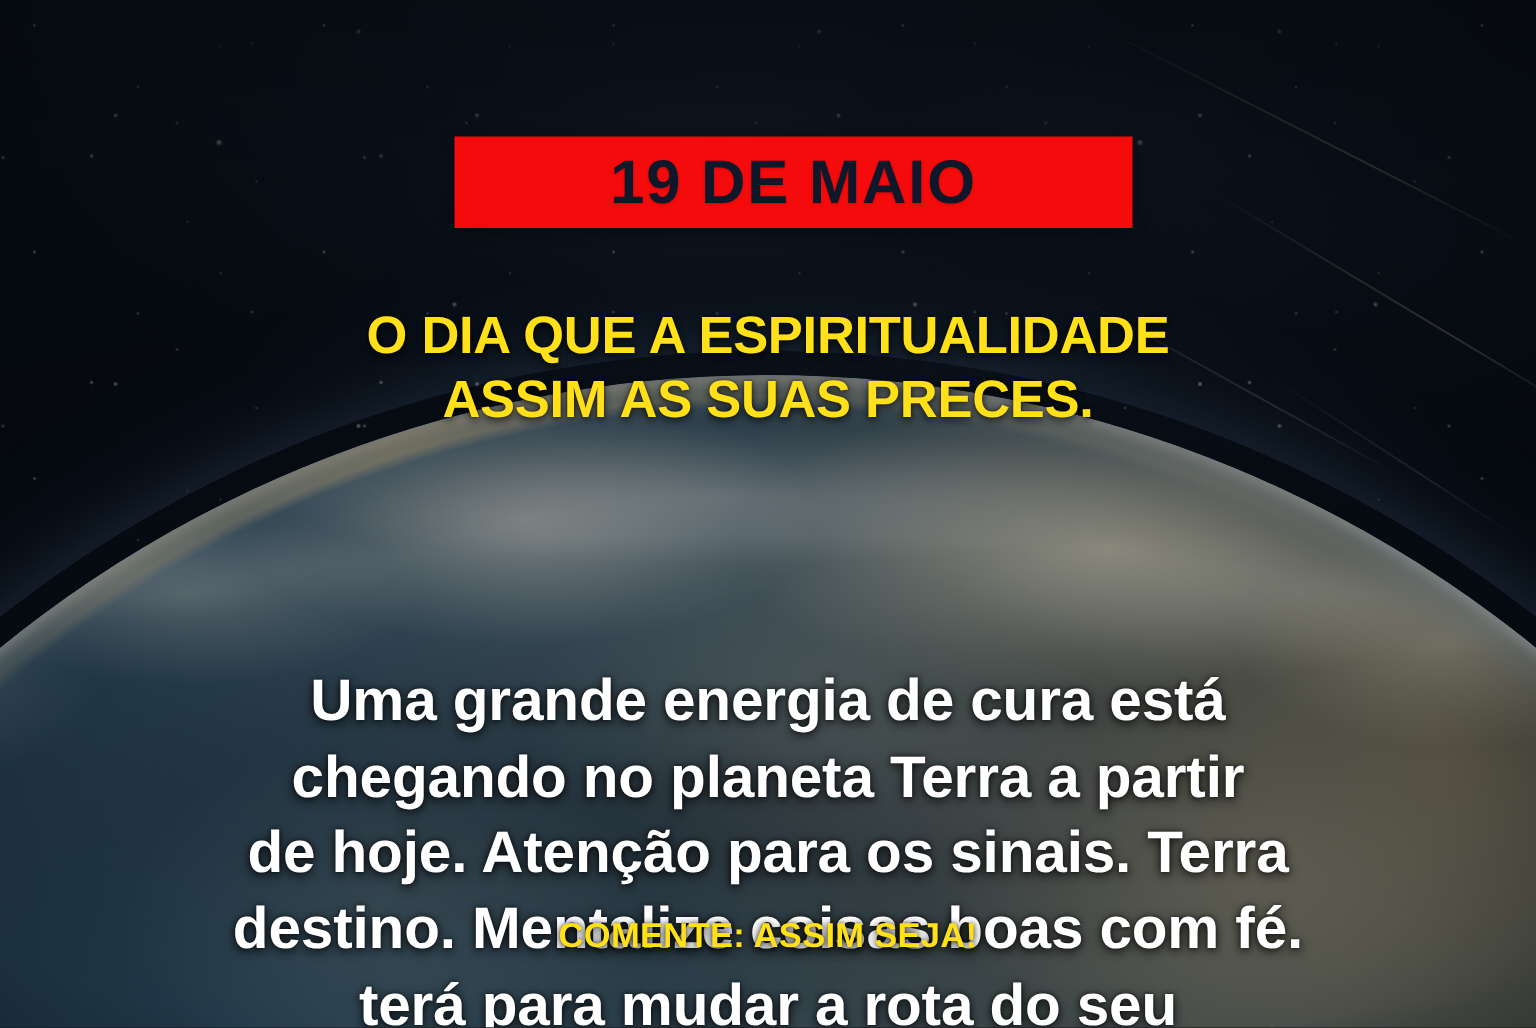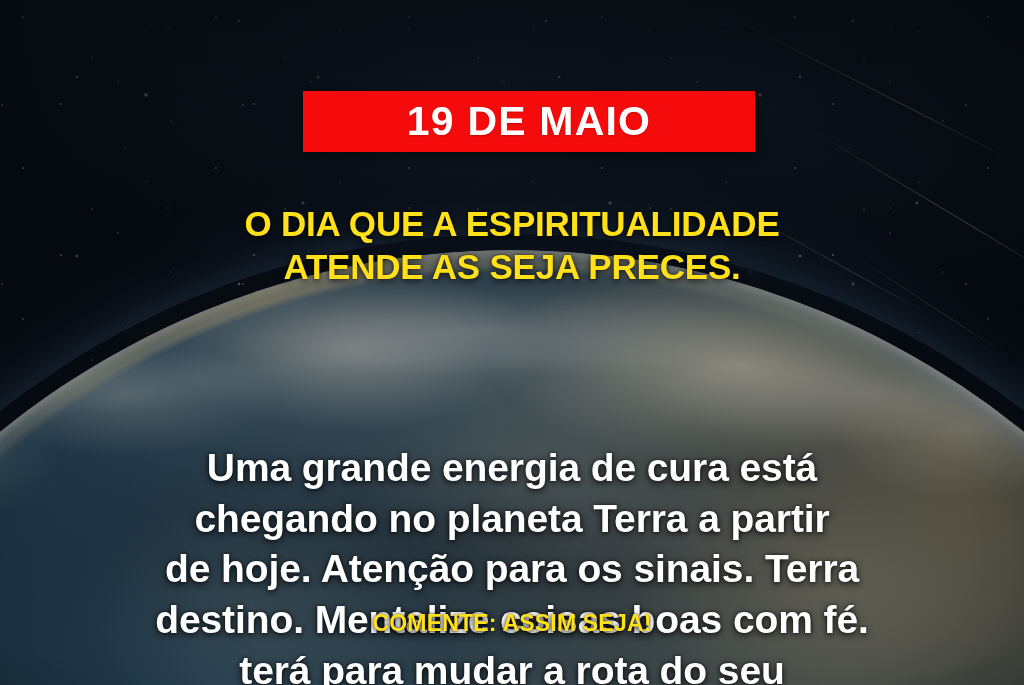--- a/index.html
+++ b/index.html
@@ -188,21 +188,21 @@
     top: 91px;
     width: 452px;
     height: 61px;
     background: #f50b0b;
     display: flex;
     align-items: center;
     justify-content: center;
     box-shadow: 0 2px 10px rgba(0,0,0,0.45);
   }
   .date-banner span {
-    color: #ffffff;
+    color: #0f172a;
     font-size: 41px;
     font-weight: 700;
     letter-spacing: 1.2px;
     line-height: 1;
     white-space: nowrap;
     text-shadow: 0 1px 2px rgba(120,0,0,0.35);
   }
 
   .headline {
     position: absolute;
@@ -277,21 +277,21 @@
   <div class="layer text-scrim"></div>
 
   <div class="content">
 
     <div class="date-banner">
       <span>19 DE MAIO</span>
     </div>
 
     <h1 class="headline">
       <span class="hl-line">O DIA QUE A ESPIRITUALIDADE</span>
-      <span class="hl-line">ATENDE AS SEJA PRECES.</span>
+      <span class="hl-line">ASSIM AS SUAS PRECES.</span>
     </h1>
 
     <div class="body-copy">
       <span class="bc-line">Uma grande energia de cura está</span>
       <span class="bc-line">chegando no planeta Terra a partir</span>
       <span class="bc-line">de hoje. Atenção para os sinais. Terra</span>
       <span class="bc-line">destino. Mentalize coisas boas com fé.</span>
       <span class="bc-line">terá para mudar a rota do seu</span>
     </div>
 

